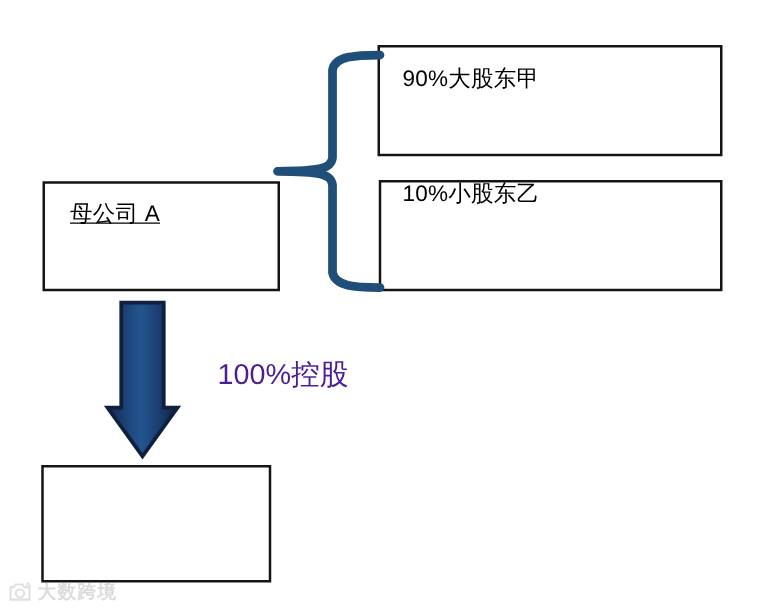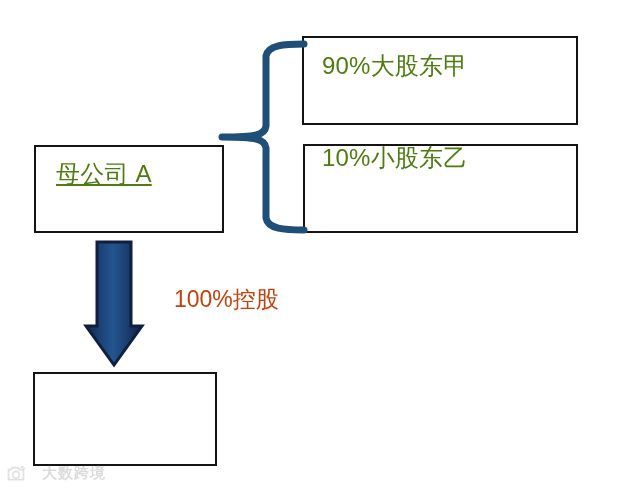--- a/index.html
+++ b/index.html
@@ -22,22 +22,22 @@
   
   .node-box {
     position: absolute;
     box-sizing: border-box;
     background: #ffffff;
     border: 2px solid #141414;
   }
   .node-label {
     position: absolute;
     white-space: nowrap;
-    color: #4d7c0f;
-    font-size: 24px;
+    color: #000000;
+    font-size: 18px;
     line-height: 1;
     letter-spacing: 0.2px;
   }
 
   #box-parent      { left: 34px;  top: 145px; width: 190px; height: 88px; }
   #label-parent    { left: 56px;  top: 162px; text-decoration: underline; }
 
   #box-major       { left: 302px; top: 36px;  width: 276px; height: 89px; }
   #label-major     { left: 322px; top: 54px; }
 
@@ -64,34 +64,34 @@
     width: 68px;
     height: 132px;
   }
 
   
   #label-pct {
     position: absolute;
     left: 174px;
     top: 288px;
     font-size: 23px;
-    color: #c2410c;
+    color: #4c1d95;
     white-space: nowrap;
     line-height: 1;
   }
 
   
   #watermark {
     position: absolute;
     left: 6px;
     top: 462px;
     height: 22px;
     display: flex;
     align-items: center;
-    gap: 16px;
+    gap: 4px;
     opacity: 0.30;
     pointer-events: none;
   }
   #watermark .wm-mark {
     width: 20px;
     height: 20px;
     flex: none;
   }
   #watermark .wm-text {
     font-size: 15px;

